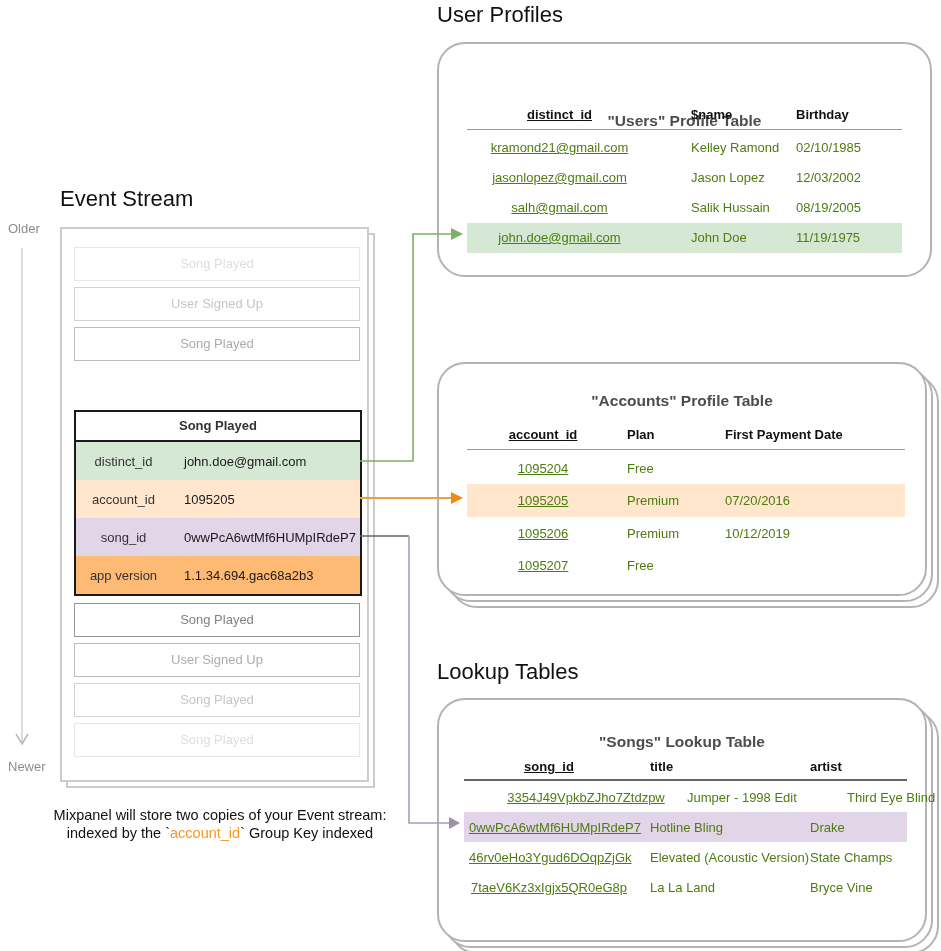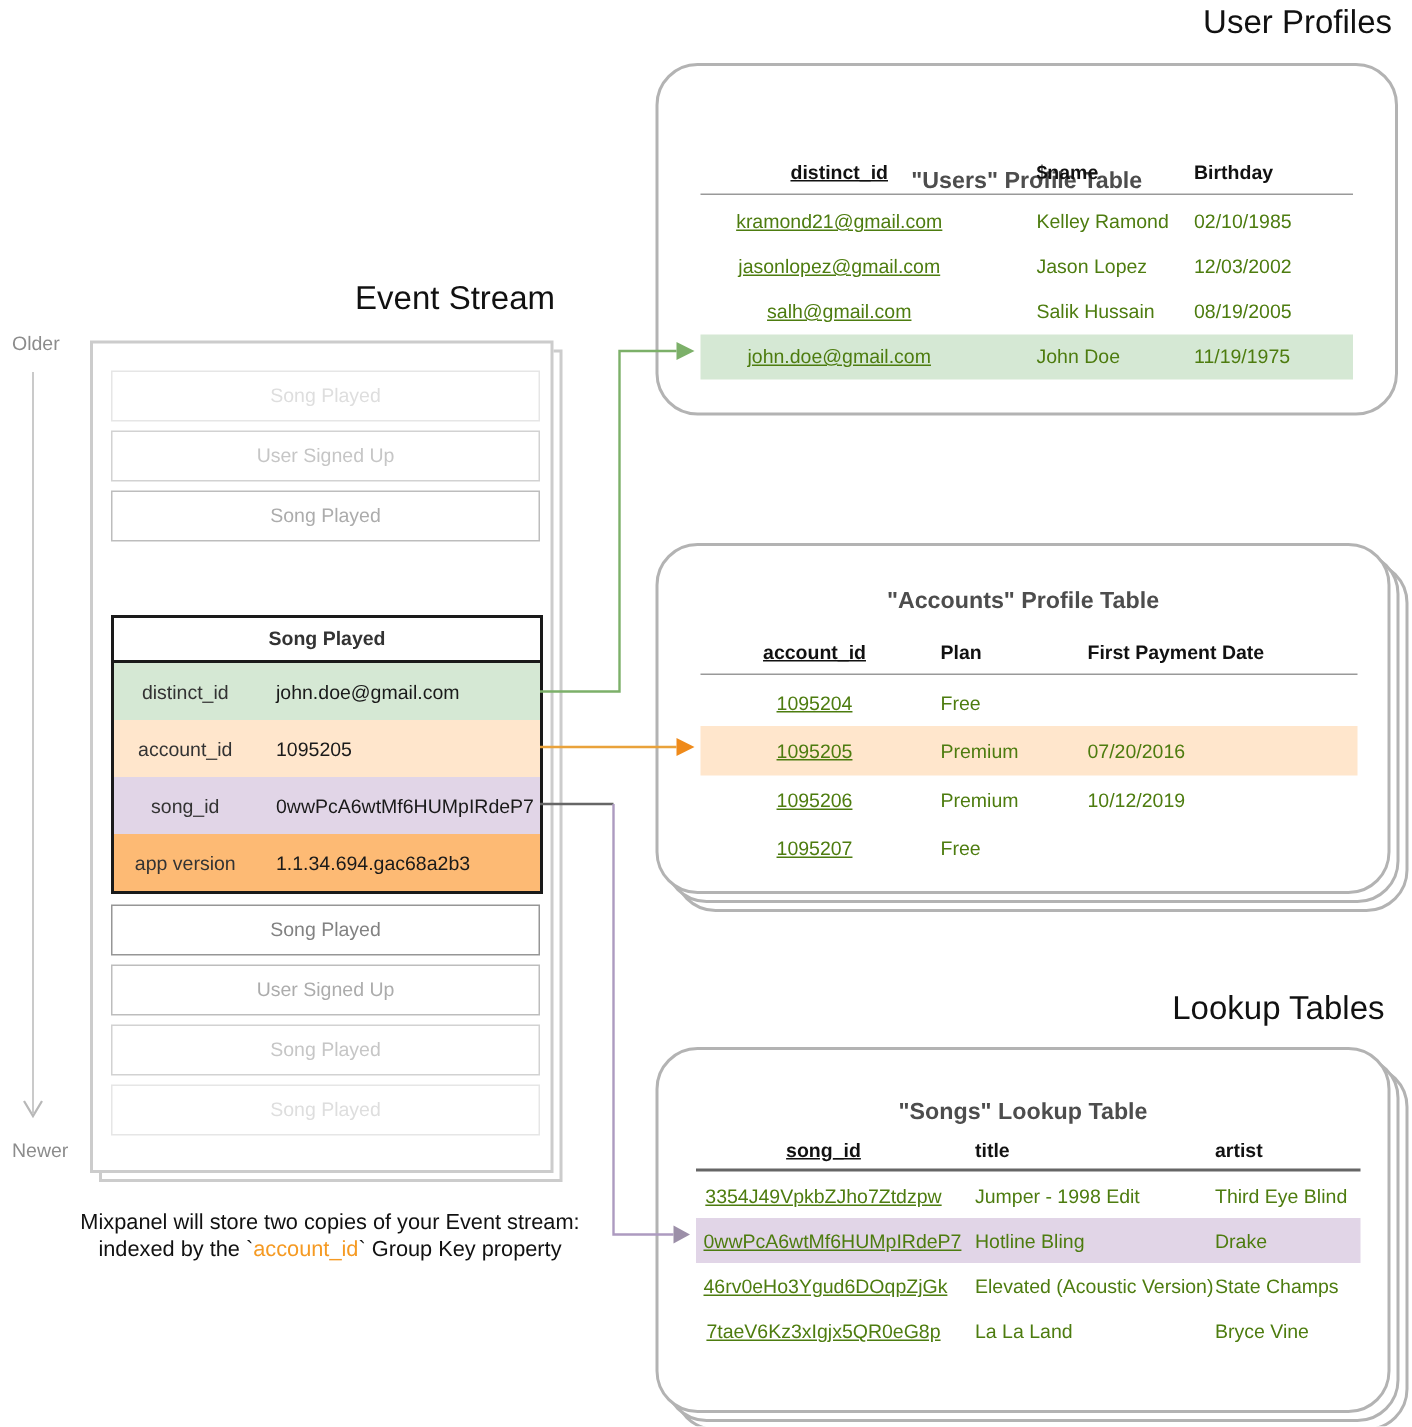--- a/index.html
+++ b/index.html
@@ -2,21 +2,21 @@
 <html><head>
 <meta charset="utf-8">
 <style>
   html,body{margin:0;padding:0;background:#fff;}
   .canvas{
     position:relative;width:941px;height:951px;background:#fff;overflow:hidden;
     font-family:"Liberation Sans","DejaVu Sans",sans-serif;color:#1a1a1a;
   }
   .abs{position:absolute;}
   
-  .big-title{font-size:22px;color:#111;text-align:right;white-space:nowrap;}
+  .big-title{font-size:22px;color:#111;text-align:left;white-space:nowrap;}
   .title-event{left:60px;top:186px;width:310px;}
   .title-users{left:437px;top:2px;width:491px;}
   .title-groups{left:437px;top:323px;width:486px;}
   .title-lookup{left:437px;top:659px;width:486px;}
   
   .tl-label{font-size:13px;color:#8c8c8c;}
   .older{left:8px;top:221px;}
   .newer{left:8px;top:759px;}
   
   .stream-shadow{left:66px;top:233px;width:305px;height:551px;border:2px solid #ccc;background:#fff;}
@@ -74,21 +74,21 @@
   .a-c1{left:30px;width:148px;text-align:center;}
   .a-c2{left:188px;} .a-c3{left:286px;text-align:center;}
   .a-head{top:63px;} .a-rule{top:85px;left:28px;width:438px;}
   .a-r0{top:97px;} .a-r1{top:129px;} .a-r2{top:162px;} .a-r3{top:194px;}
   .a-hl{left:28px;top:120px;width:438px;height:33px;}
   
   .s-title{top:33px;}
   .s-c1{left:30px;width:160px;text-align:center;}
   .s-c2{left:211px;} .s-c3{left:371px;}
   .s-head{top:59px;} .s-rule{top:79px;left:25px;width:443px;}
-  .s-r0{top:90px;} .s-r1{top:120px;} .s-r2{top:150px;} .s-r3{top:180px;}
+  .s-r0{top:90px;margin-left:37px;} .s-r1{top:120px;} .s-r2{top:150px;} .s-r3{top:180px;}
   .s-hl{left:25px;top:112px;width:443px;height:30px;}
   
   .overlay{position:absolute;left:0;top:0;width:941px;height:951px;pointer-events:none;}
 </style>
 </head>
 <body>
 
 <div class="canvas">
 
   <div class="abs big-title title-event">Event Stream</div>
@@ -125,21 +125,21 @@
     </div>
   </div>
 
   <div class="abs event-box eb5 fade-4">Song Played</div>
   <div class="abs event-box eb6 fade-3">User Signed Up</div>
   <div class="abs event-box eb7 fade-2">Song Played</div>
   <div class="abs event-box eb8 fade-1">Song Played</div>
 
   <div class="abs caption">
     <div><span>Mixpanel will store two copies of your Event stream:</span></div>
-    <div><span>indexed by the `</span><span class="cap-orange">account_id</span><span>` Group Key property</span></div>
+    <div><span>indexed by the `</span><span class="cap-orange">account_id</span><span>` Group Key indexed</span></div>
   </div>
 
   <div class="abs panel panel-users">
     <div class="panel-title u-title">"Users" Profile Table</div>
     <div class="hl bg-green u-hl"></div>
     <div class="thead keycol u-c1 u-head">distinct_id</div>
     <div class="thead u-c2 u-head">$name</div>
     <div class="thead u-c3 u-head">Birthday</div>
     <div class="rule u-rule"></div>
     <div class="tcell keycol u-c1 u-r0">kramond21@gmail.com</div>

